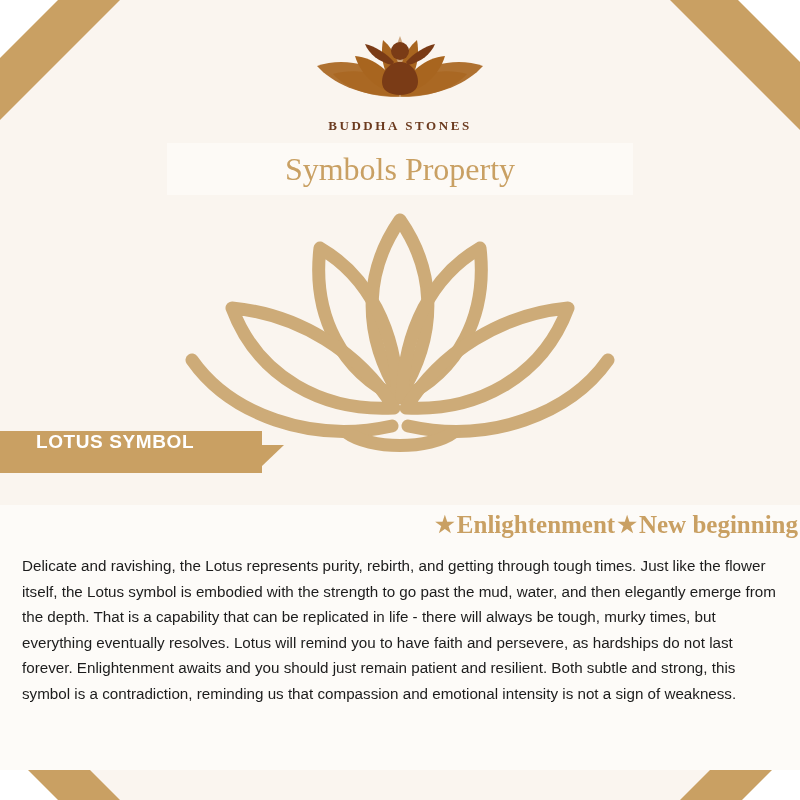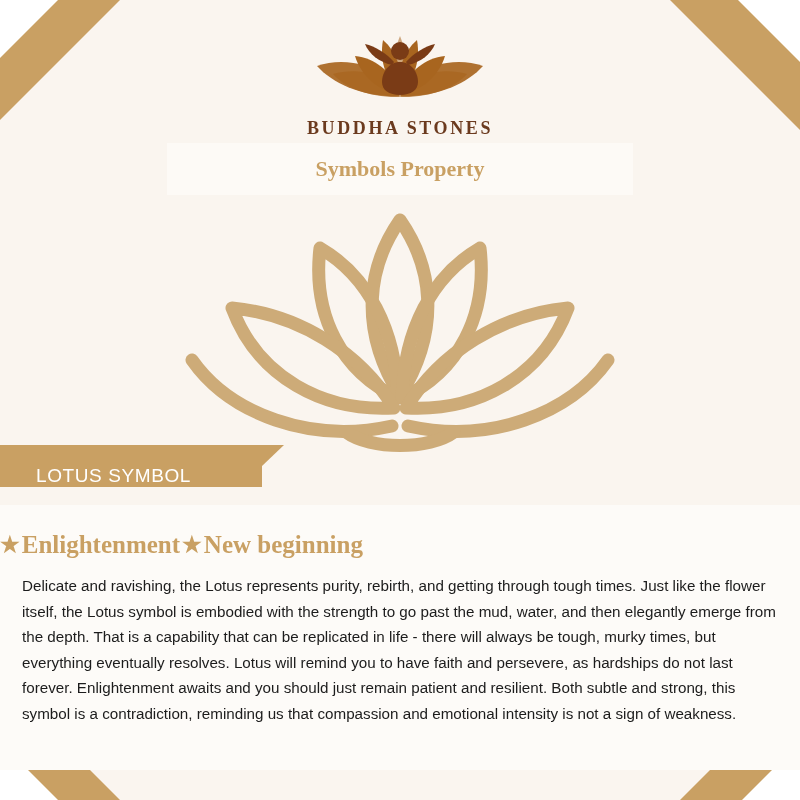--- a/index.html
+++ b/index.html
@@ -103,68 +103,69 @@
     left: 0;
     width: 800px;
     text-align: center;
   }
   .brand-mark {
     display: block;
     margin: 0 auto;
   }
   .brand-name {
     margin-top: 2px;
-    font-size: 18px;
+    font-size: 13px;
     font-weight: bold;
     letter-spacing: 2.6px;
     color: #6b3a1e;
     font-family: "Liberation Serif", serif;
   }
 
   
   .title-banner {
     position: absolute;
     top: 143px;
     left: 167px;
     width: 466px;
     height: 52px;
     background: #fdfaf6;
     display: flex;
     align-items: center;
     justify-content: center;
   }
   .title-text {
-    font-size: 22px;
-    font-weight: bold;
+    font-size: 32px;
+    font-weight: normal;
     color: #c9a063;
     font-family: "Liberation Serif", serif;
   }
 
   
   .lotus-wrap {
     position: absolute;
     top: 200px;
     left: 0;
     width: 800px;
     height: 300px;
     display: flex;
     align-items: flex-start;
     justify-content: center;
   }
 
   
   .ribbon {
     position: absolute;
-    top: 445px;
+    top: 431px;
     left: 0;
     height: 42px;
     width: 262px;
     background: #c9a063;
     display: flex;
-    align-items: flex-end;
+    align-items: flex-start;
+    font-weight: bold;
   }
   .ribbon-label {
     padding-left: 36px;
     font-size: 19px;
     color: #ffffff;
     letter-spacing: 0.6px;
   }
   .ribbon-notch {
     position: absolute;
     top: 445px;
@@ -180,22 +181,22 @@
   .body-panel {
     position: absolute;
     top: 505px;
     left: 0;
     width: 800px;
     height: 265px;
     background: #fdfbf8;
   }
 
   .headline {
-    margin-top: 26px;
-    text-align: left;
+    margin-top: 6px;
+    text-align: right;
     font-size: 25px;
     font-weight: bold;
     color: #c9a063;
     font-family: "Liberation Serif", serif;
     white-space: nowrap;
   }
   .headline .star {
     font-size: 22px;
     vertical-align: 1px;
   }

